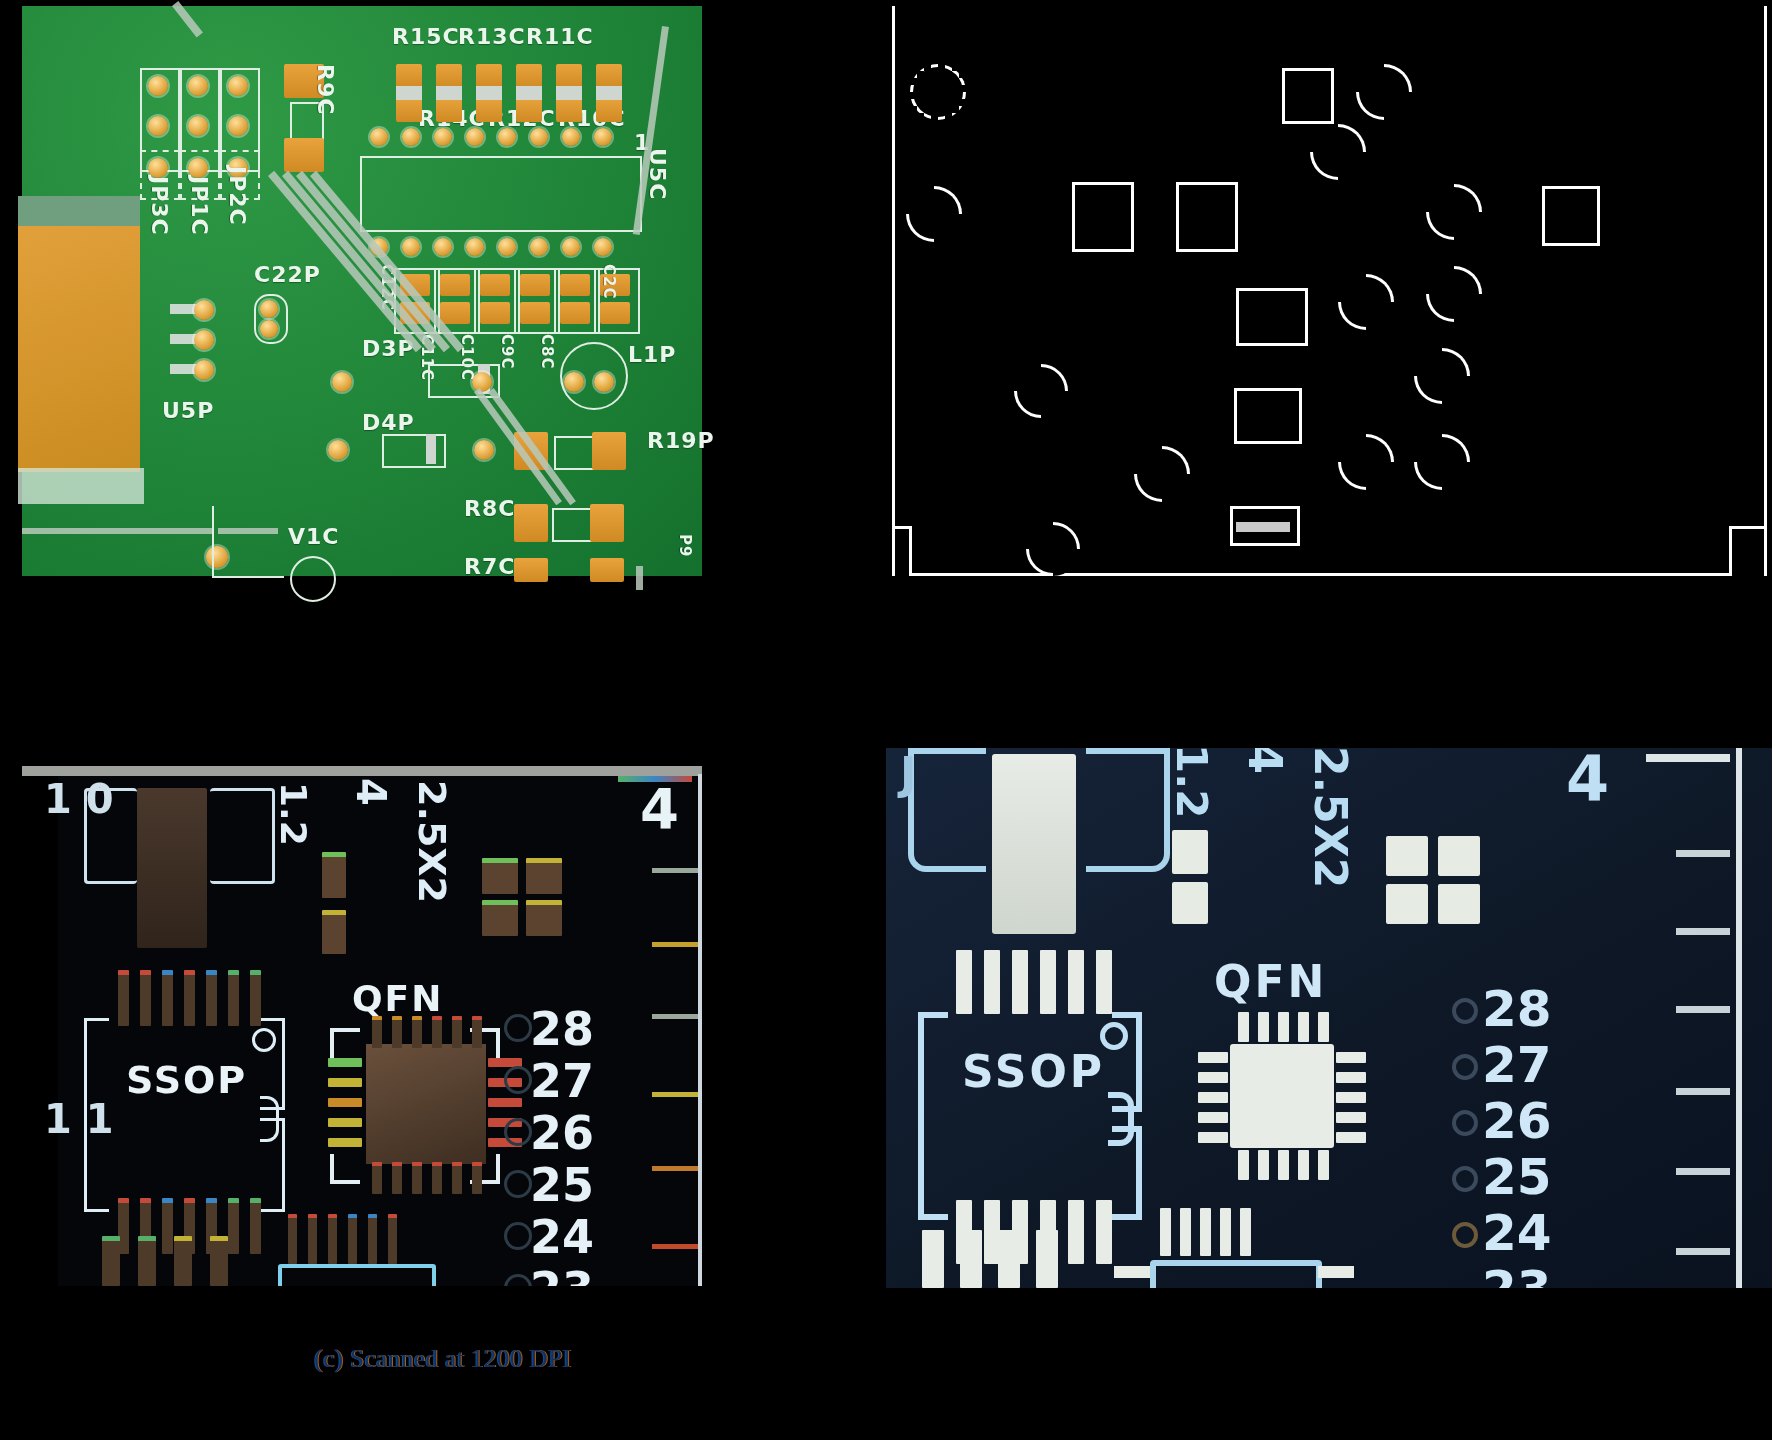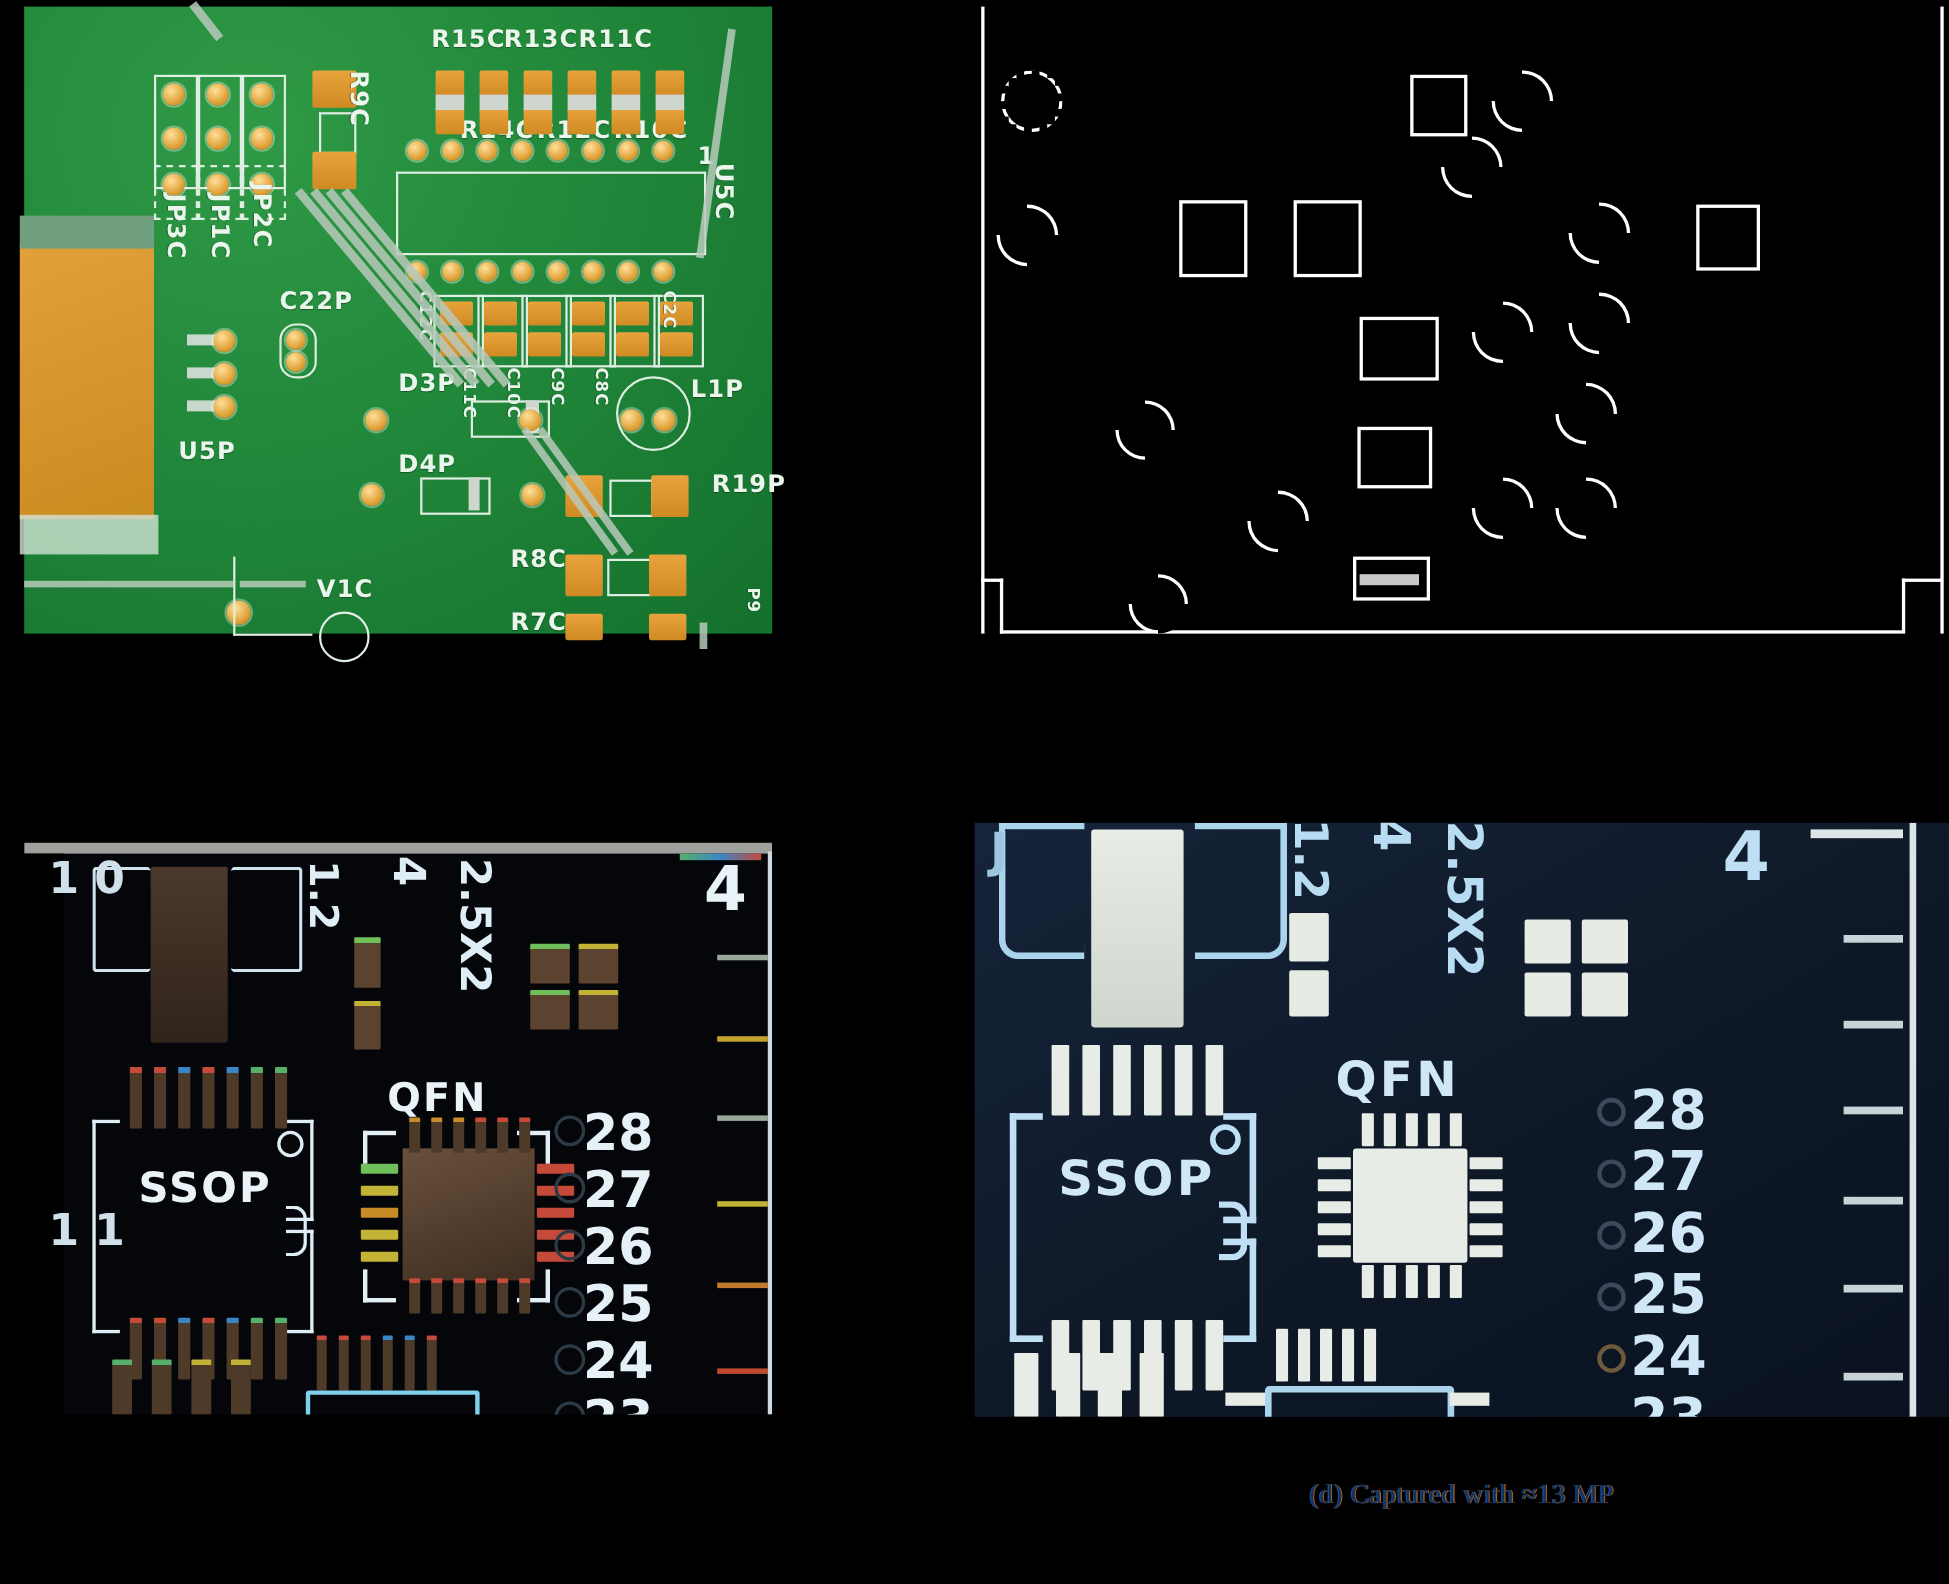--- a/index.html
+++ b/index.html
@@ -356,20 +356,21 @@
 
       <div class="tick" style="left:596px;top:10px;width:74px;height:6px;background:linear-gradient(90deg,#57b06a,#3a86c5,#c54a3a);"></div>
       <div class="tick" style="left:630px;top:102px;width:46px;height:5px;background:#9aa79b;"></div>
       <div class="tick" style="left:630px;top:176px;width:46px;height:5px;background:#c2a22b;"></div>
       <div class="tick" style="left:630px;top:248px;width:46px;height:5px;background:#9aa79b;"></div>
       <div class="tick" style="left:630px;top:326px;width:46px;height:5px;background:#c2b236;"></div>
       <div class="tick" style="left:630px;top:400px;width:46px;height:5px;background:#c07a2c;"></div>
       <div class="tick" style="left:630px;top:478px;width:46px;height:5px;background:#c04a2c;"></div>
       <div style="position:absolute;left:676px;top:8px;width:4px;height:512px;background:#cfd8df;"></div>
     </div>
+    <div class="caption" style="top:625px;">(c) Scanned at 1200 DPI</div>
   </div>
 
   <div class="panel">
     <div id="pd-img">
       <div style="position:absolute;inset:0;background:linear-gradient(150deg,#16243a,#0d1725 60%,#0a1220);"></div>
 
       <div style="position:absolute;left:106px;top:6px;width:84px;height:180px;background:linear-gradient(180deg,#e7ece6,#cfd6cd);border-radius:3px;"></div>
       <div class="brk" style="left:22px;top:0px;width:72px;height:112px;border:6px solid #a9d4ec;border-right:none;border-radius:0 0 0 18px;"></div>
       <div class="brk" style="left:200px;top:0px;width:78px;height:112px;border:6px solid #a9d4ec;border-left:none;border-radius:0 0 18px 0;"></div>
 
@@ -458,16 +459,15 @@
 
       <div class="tick" style="left:760px;top:6px;width:84px;height:8px;background:#dde5e8;"></div>
       <div class="tick" style="left:790px;top:102px;width:54px;height:7px;background:#c8d3d8;"></div>
       <div class="tick" style="left:790px;top:180px;width:54px;height:7px;background:#c8d3d8;"></div>
       <div class="tick" style="left:790px;top:258px;width:54px;height:7px;background:#c8d3d8;"></div>
       <div class="tick" style="left:790px;top:340px;width:54px;height:7px;background:#c8d3d8;"></div>
       <div class="tick" style="left:790px;top:420px;width:54px;height:7px;background:#c8d3d8;"></div>
       <div class="tick" style="left:790px;top:500px;width:54px;height:7px;background:#c8d3d8;"></div>
       <div style="position:absolute;left:850px;top:0px;width:6px;height:540px;background:#dde5e8;"></div>
     </div>
-    <div class="caption" style="top:625px;">(d) Captured with ≈13 MP</div>
   </div>
 
 </div>
 
 </body></html>

